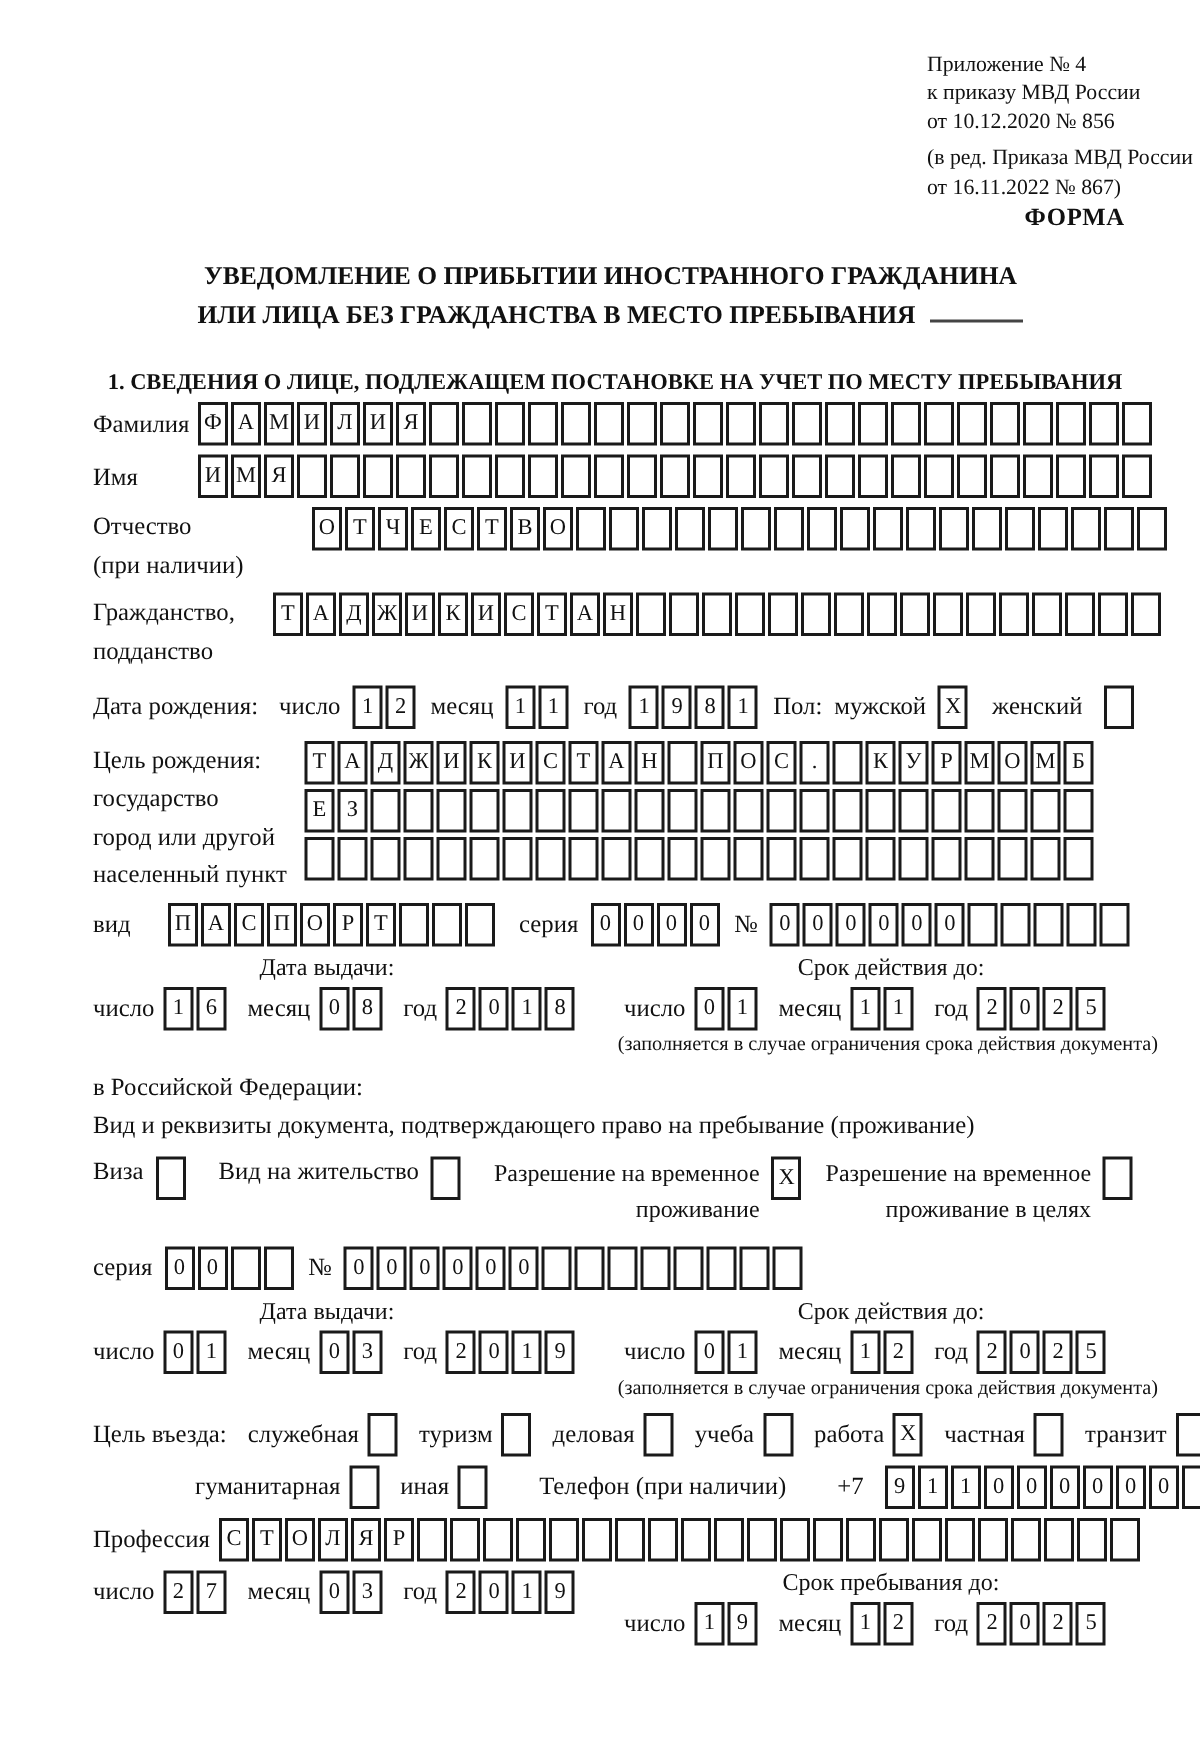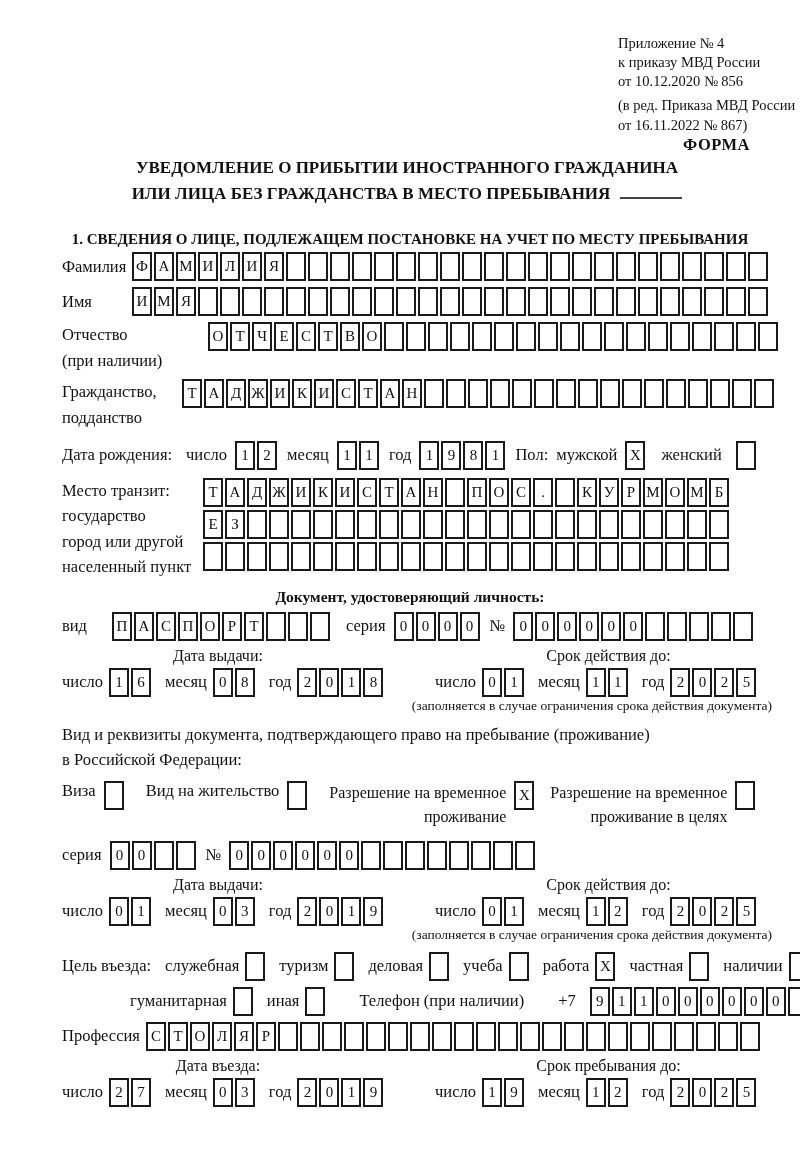--- a/index.html
+++ b/index.html
@@ -4,37 +4,37 @@
 <style>
   html,body{margin:0;padding:0;background:#fff;}
   .page{
     width:800px;min-height:1163px;box-sizing:border-box;background:#fff;
     font-family:"Liberation Serif","DejaVu Serif",serif;color:#111;
     padding:34px 18px 30px 62px;position:relative;
   }
   .annex{margin-left:556px;width:190px;font-size:14.5px;line-height:1.32;}
   .annex .gap{height:5px;}
   .forma{text-align:right;padding-right:32px;font-weight:bold;font-size:16.5px;letter-spacing:.5px;}
-  .title{text-align:center;font-weight:bold;font-size:17px;line-height:1.55;margin-left:-30px;}
+  .title{text-align:center;font-weight:bold;font-size:17px;line-height:1.55;margin-top:16px;margin-left:-30px;}
   .uline{display:inline-block;width:62px;border-bottom:2px solid #444;height:.85em;margin-left:10px;}
   .sec{font-weight:bold;font-size:15px;text-align:center;margin:24px 0 4px -24px;white-space:nowrap;}
   .row{display:flex;align-items:center;margin-bottom:6px;}
   .lbl{font-size:16.5px;flex:none;}
   .lblcol{flex:none;font-size:16.5px;line-height:1.55;}
   .boxes{display:inline-flex;flex:none;}
   .cell{
     display:inline-flex;align-items:center;justify-content:center;flex:none;
     width:16px;height:25px;border:2px solid #1a1a1a;margin-right:2px;
     font-size:15px;background:#fff;box-sizing:content-box;
   }
   .brows .boxes{margin-bottom:3px;}
   .center-bold{text-align:center;font-weight:bold;font-size:15.5px;margin:8px 0 6px -24px;}
-  .dates{display:flex;margin-top:6px;gap:33px;}
+  .dates{display:flex;margin-top:6px;}
   .dcol{width:312px;}
-  .dcol2{width:356px;margin-left:28px;}
+  .dcol2{width:356px;margin-left:42px;}
   .dhead{text-align:center;font-size:16px;margin-bottom:3px;}
   .dboxes{display:flex;align-items:center;}
   .dboxes .lbl{margin-right:6px;}
   .dboxes .boxes{margin-right:12px;}
   .note-right{text-align:right;font-size:13.5px;margin:1px 0 6px;padding-right:10px;}
   .para{font-size:16.5px;line-height:1.55;margin-top:8px;}
   .cbrow{display:flex;align-items:flex-start;margin:8px 0 12px;}
   .cbitem{display:flex;align-items:flex-start;font-size:16px;}
   .cbitem .lbl{margin-right:8px;}
   .cblines{text-align:right;line-height:1.5;margin-right:8px;font-size:16px;}
@@ -243,21 +243,21 @@
       <span class="sp14"></span>
     <span class="lbl">женский</span>
       <span class="sp14"></span>
     <span class="boxes">
         <span class="cell"></span>
       </span>
   </div>
 
   <div class="row" style="align-items:flex-start;margin-top:8px">
     <span class="lblcol" style="width:141px">
-      <div>Место транзит:</div>
+      <div>Цель рождения:</div>
       <div>государство</div>
       <div>город или другой</div>
       <div>населенный пункт</div>
     </span>
     <span class="brows">
       <span class="boxes">
           <span class="cell">Т</span>
           <span class="cell">А</span>
           <span class="cell">Д</span>
           <span class="cell">Ж</span>
@@ -330,21 +330,20 @@
           <span class="cell"></span>
           <span class="cell"></span>
           <span class="cell"></span>
           <span class="cell"></span>
           <span class="cell"></span>
           <span class="cell"></span>
         </span>
     </span>
   </div>
 
-  <div class="center-bold">Документ, удостоверяющий личность:</div>
 
   <div class="row">
     <span class="lbl" style="width:50px">вид</span>
     <span class="boxes">
         <span class="cell">П</span>
         <span class="cell">А</span>
         <span class="cell">С</span>
         <span class="cell">П</span>
         <span class="cell">О</span>
         <span class="cell">Р</span>
@@ -422,22 +421,22 @@
             <span class="cell">0</span>
             <span class="cell">2</span>
             <span class="cell">5</span>
           </span>
       </div>
     </div>
   </div>
   <div class="note-right">(заполняется в случае ограничения срока действия документа)</div>
 
   <div class="para">
+    <div>в Российской Федерации:</div>
     <div>Вид и реквизиты документа, подтверждающего право на пребывание (проживание)</div>
-    <div>в Российской Федерации:</div>
   </div>
 
   <div class="cbrow">
     <div class="cbitem">
       <span class="lbl">Виза</span>
       <span class="boxes">
           <span class="cell"></span>
         </span>
     </div>
     <span class="sp20"></span>
@@ -567,21 +566,21 @@
         <span class="cell"></span>
       </span>
     <span class="lbl">работа</span>
     <span class="boxes">
         <span class="cell">X</span>
       </span>
     <span class="lbl">частная</span>
     <span class="boxes">
         <span class="cell"></span>
       </span>
-    <span class="lbl">наличии</span>
+    <span class="lbl">транзит</span>
     <span class="boxes">
         <span class="cell"></span>
       </span>
   </div>
 
   <div class="row purpose indent">
     <span class="lbl">гуманитарная</span>
     <span class="boxes">
         <span class="cell"></span>
       </span>
@@ -637,21 +636,20 @@
         <span class="cell"></span>
         <span class="cell"></span>
         <span class="cell"></span>
         <span class="cell"></span>
         <span class="cell"></span>
       </span>
   </div>
 
   <div class="dates">
     <div class="dcol">
-      <div class="dhead">Дата въезда:</div>
       <div class="dboxes">
         <span class="lbl">число</span>
         <span class="boxes">
             <span class="cell">2</span>
             <span class="cell">7</span>
           </span>
         <span class="lbl">месяц</span>
         <span class="boxes">
             <span class="cell">0</span>
             <span class="cell">3</span>

